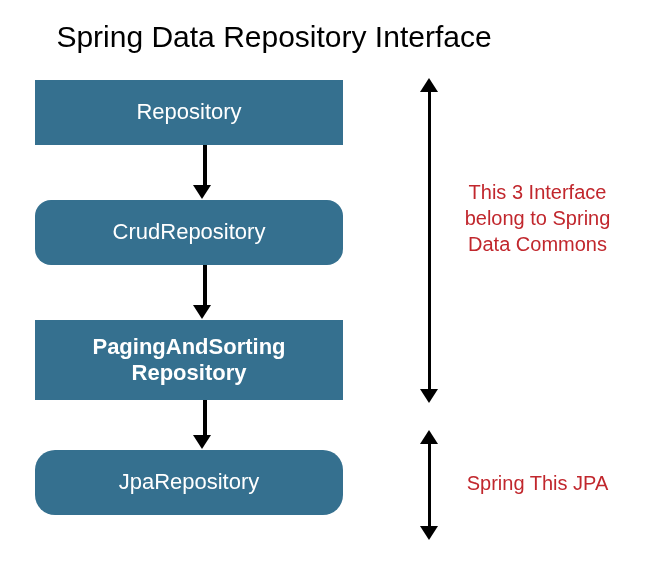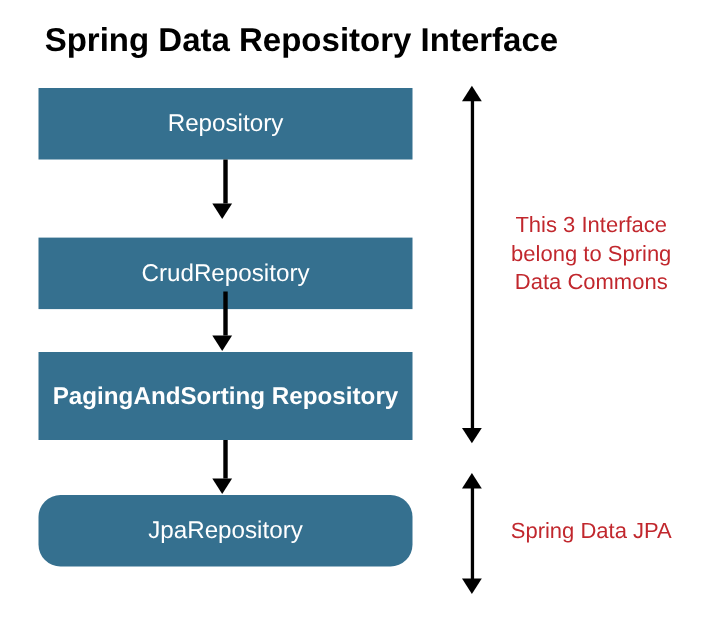--- a/index.html
+++ b/index.html
@@ -11,26 +11,26 @@
     position: relative;
   }
   .title {
     position: absolute;
     top: 20px;
     left: 0;
     width: 548px;
     text-align: center;
     font-size: 30px;
     color: #000;
-    font-weight: 700;
+    font-weight: 400;
   }
   .box {
     position: absolute;
     left: 35px;
-    width: 340px;
+    width: 308px;
     height: 65px;
     background: #35708f;
     color: #ffffff;
     display: flex;
     align-items: center;
     justify-content: center;
     font-size: 22px;
     text-align: center;
     line-height: 1.2;
     padding: 4px 8px;
@@ -98,21 +98,21 @@
 
 <div class="box" style="top:80px;">
   <span>Repository</span>
 </div>
 
 <div class="arrow-down" style="top:145px;">
   <div class="shaft" style="height:40px;"></div>
   <div class="head"></div>
 </div>
 
-<div class="box" style="top:216px;">
+<div class="box" style="top:200px;border-radius:16px;">
   <span>CrudRepository</span>
 </div>
 
 <div class="arrow-down" style="top:265px;">
   <div class="shaft" style="height:40px;"></div>
   <div class="head"></div>
 </div>
 
 <div class="box tall" style="top:320px;font-weight:bold;">
   <span>PagingAndSorting Repository</span>
@@ -126,21 +126,21 @@
 <div class="box" style="top:450px;border-radius:20px;">
   <span>JpaRepository</span>
 </div>
 
 <div class="range-arrow" style="left:420px; top:78px; height:325px;">
   <div class="head-up"></div>
   <div class="shaft"></div>
   <div class="head-down"></div>
 </div>
 
-<div class="annotation" style="left:455px; top:192px; width:165px;">This 3 Interface belong to Spring Data Commons</div>
+<div class="annotation" style="left:455px; top:179px; width:165px;">This 3 Interface belong to Spring Data Commons</div>
 
 <div class="range-arrow" style="left:420px; top:430px; height:110px;">
   <div class="head-up"></div>
   <div class="shaft"></div>
   <div class="head-down"></div>
 </div>
 
-<div class="annotation" style="left:455px; top:470px; width:165px;">Spring Data JPA</div>
+<div class="annotation" style="left:455px; top:470px; width:165px;">Spring This JPA</div>
 
 </body></html>

